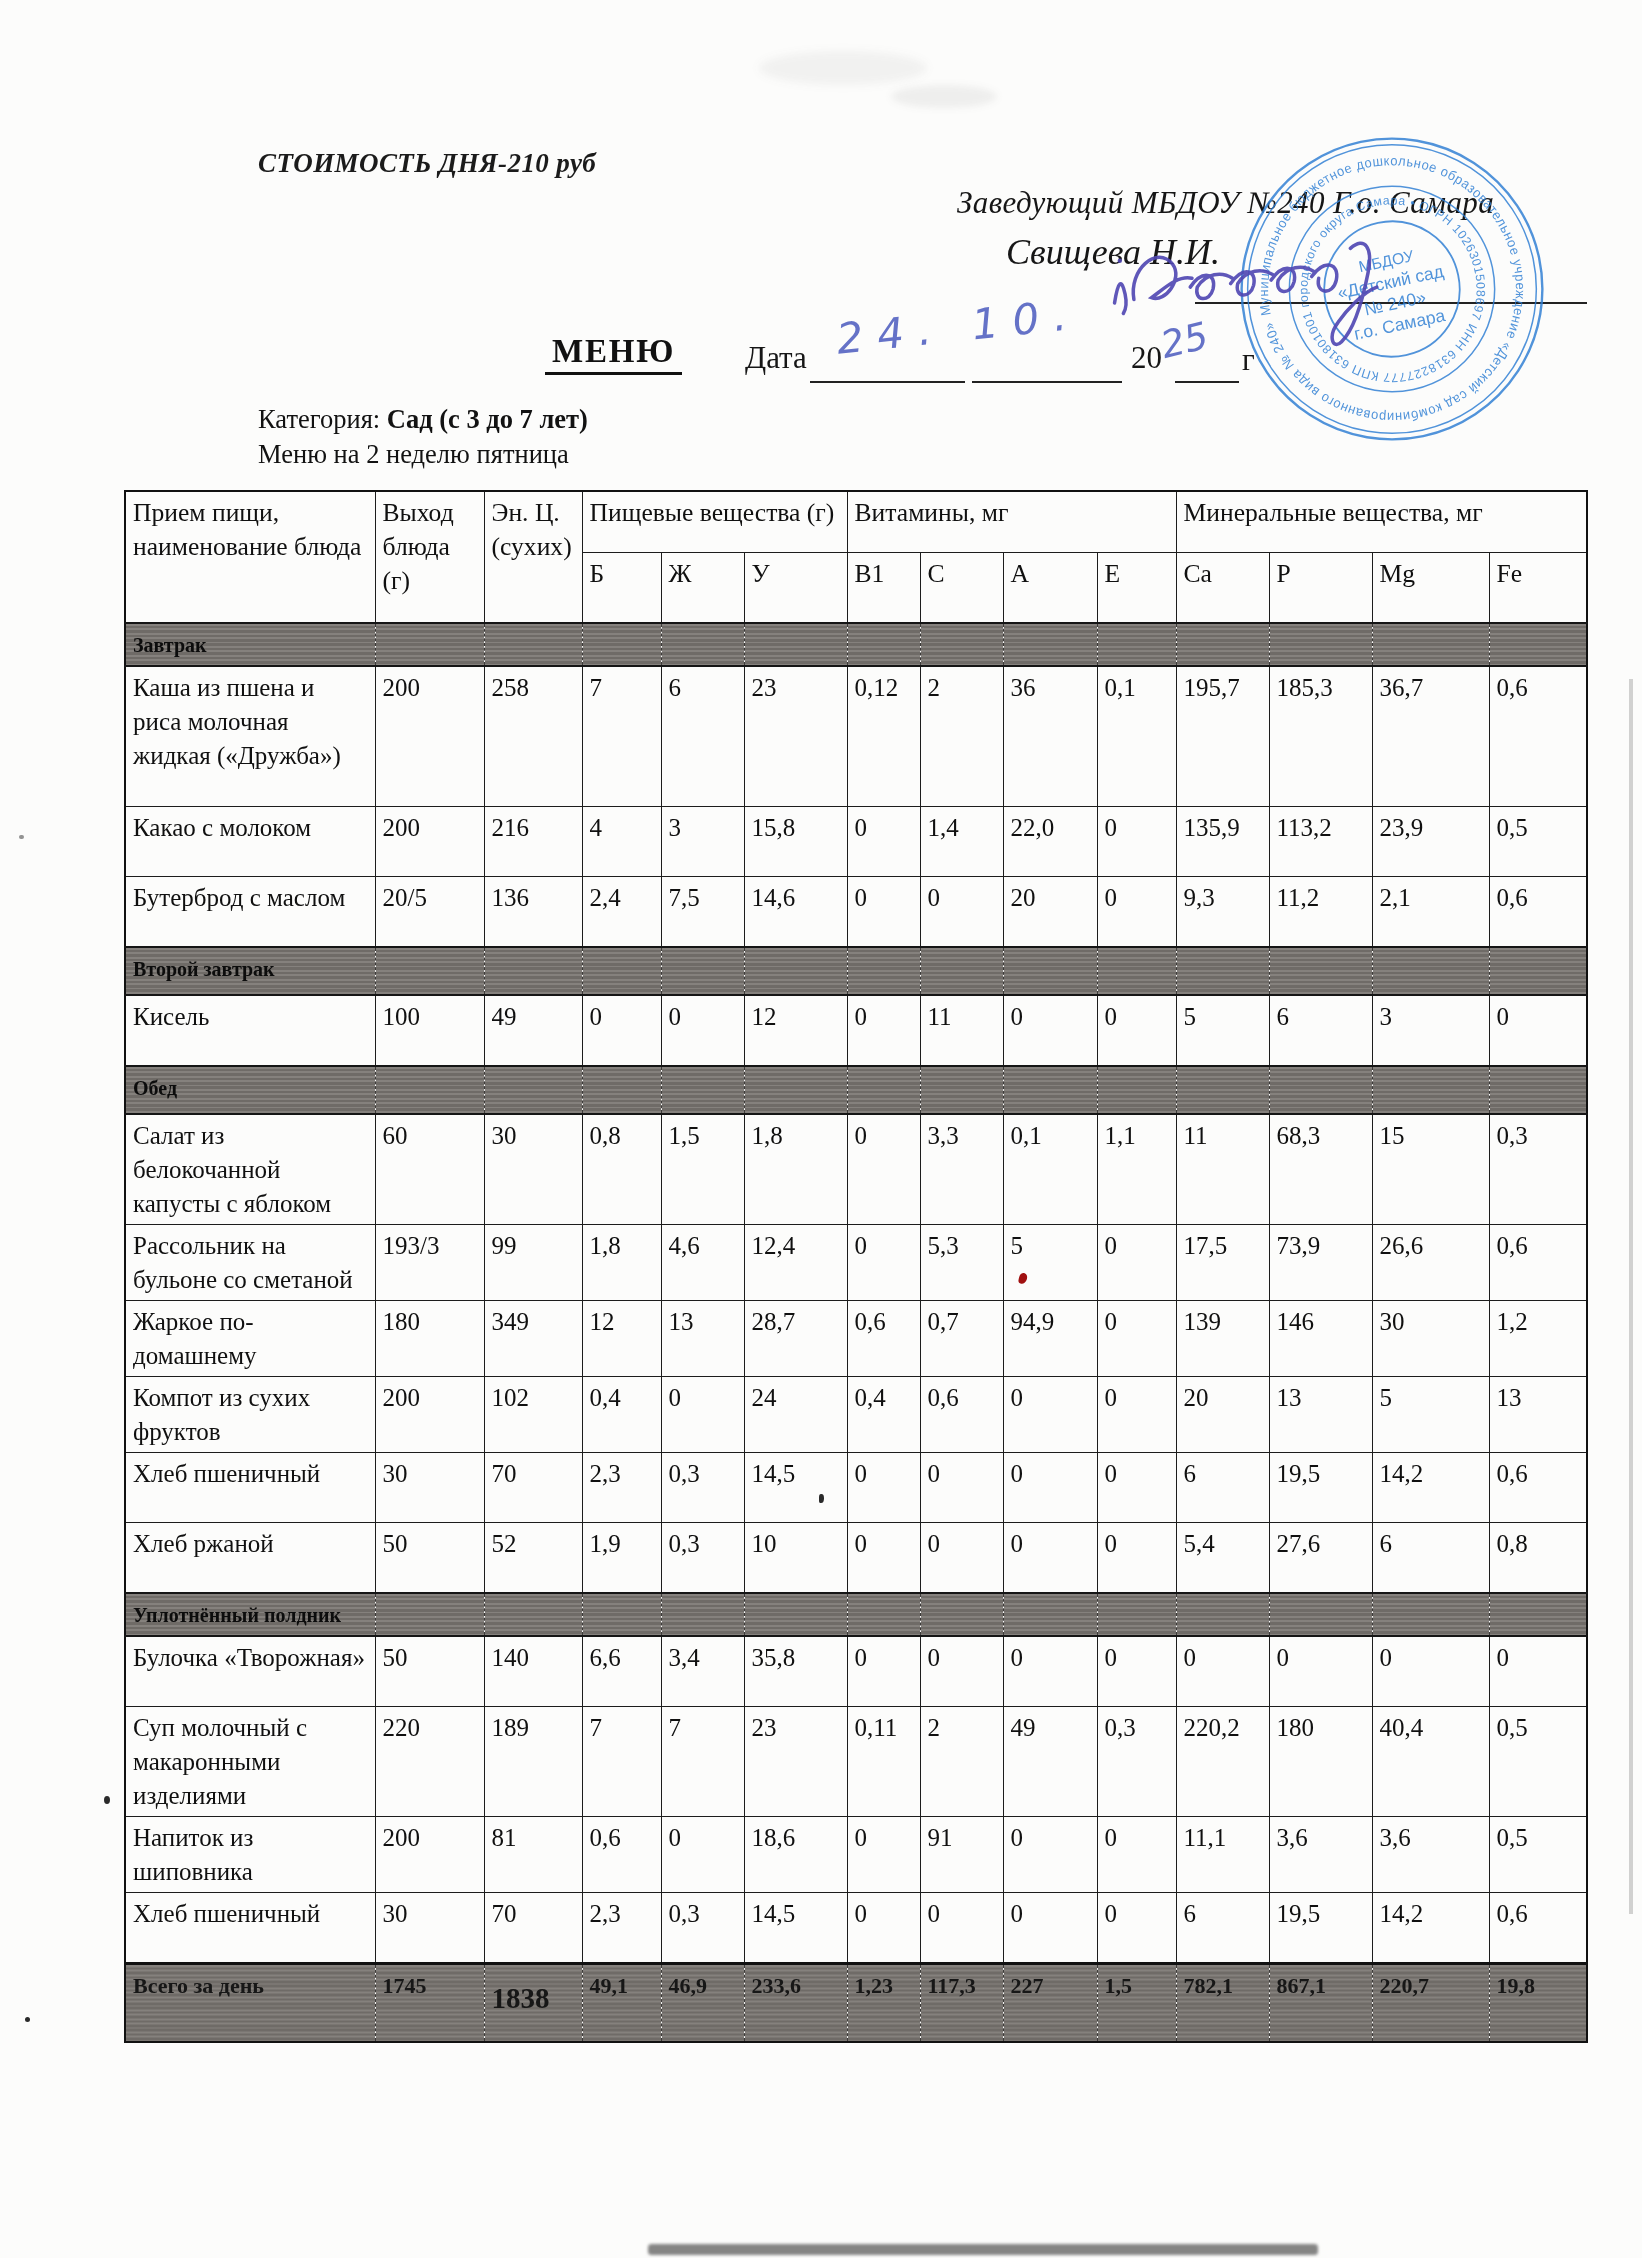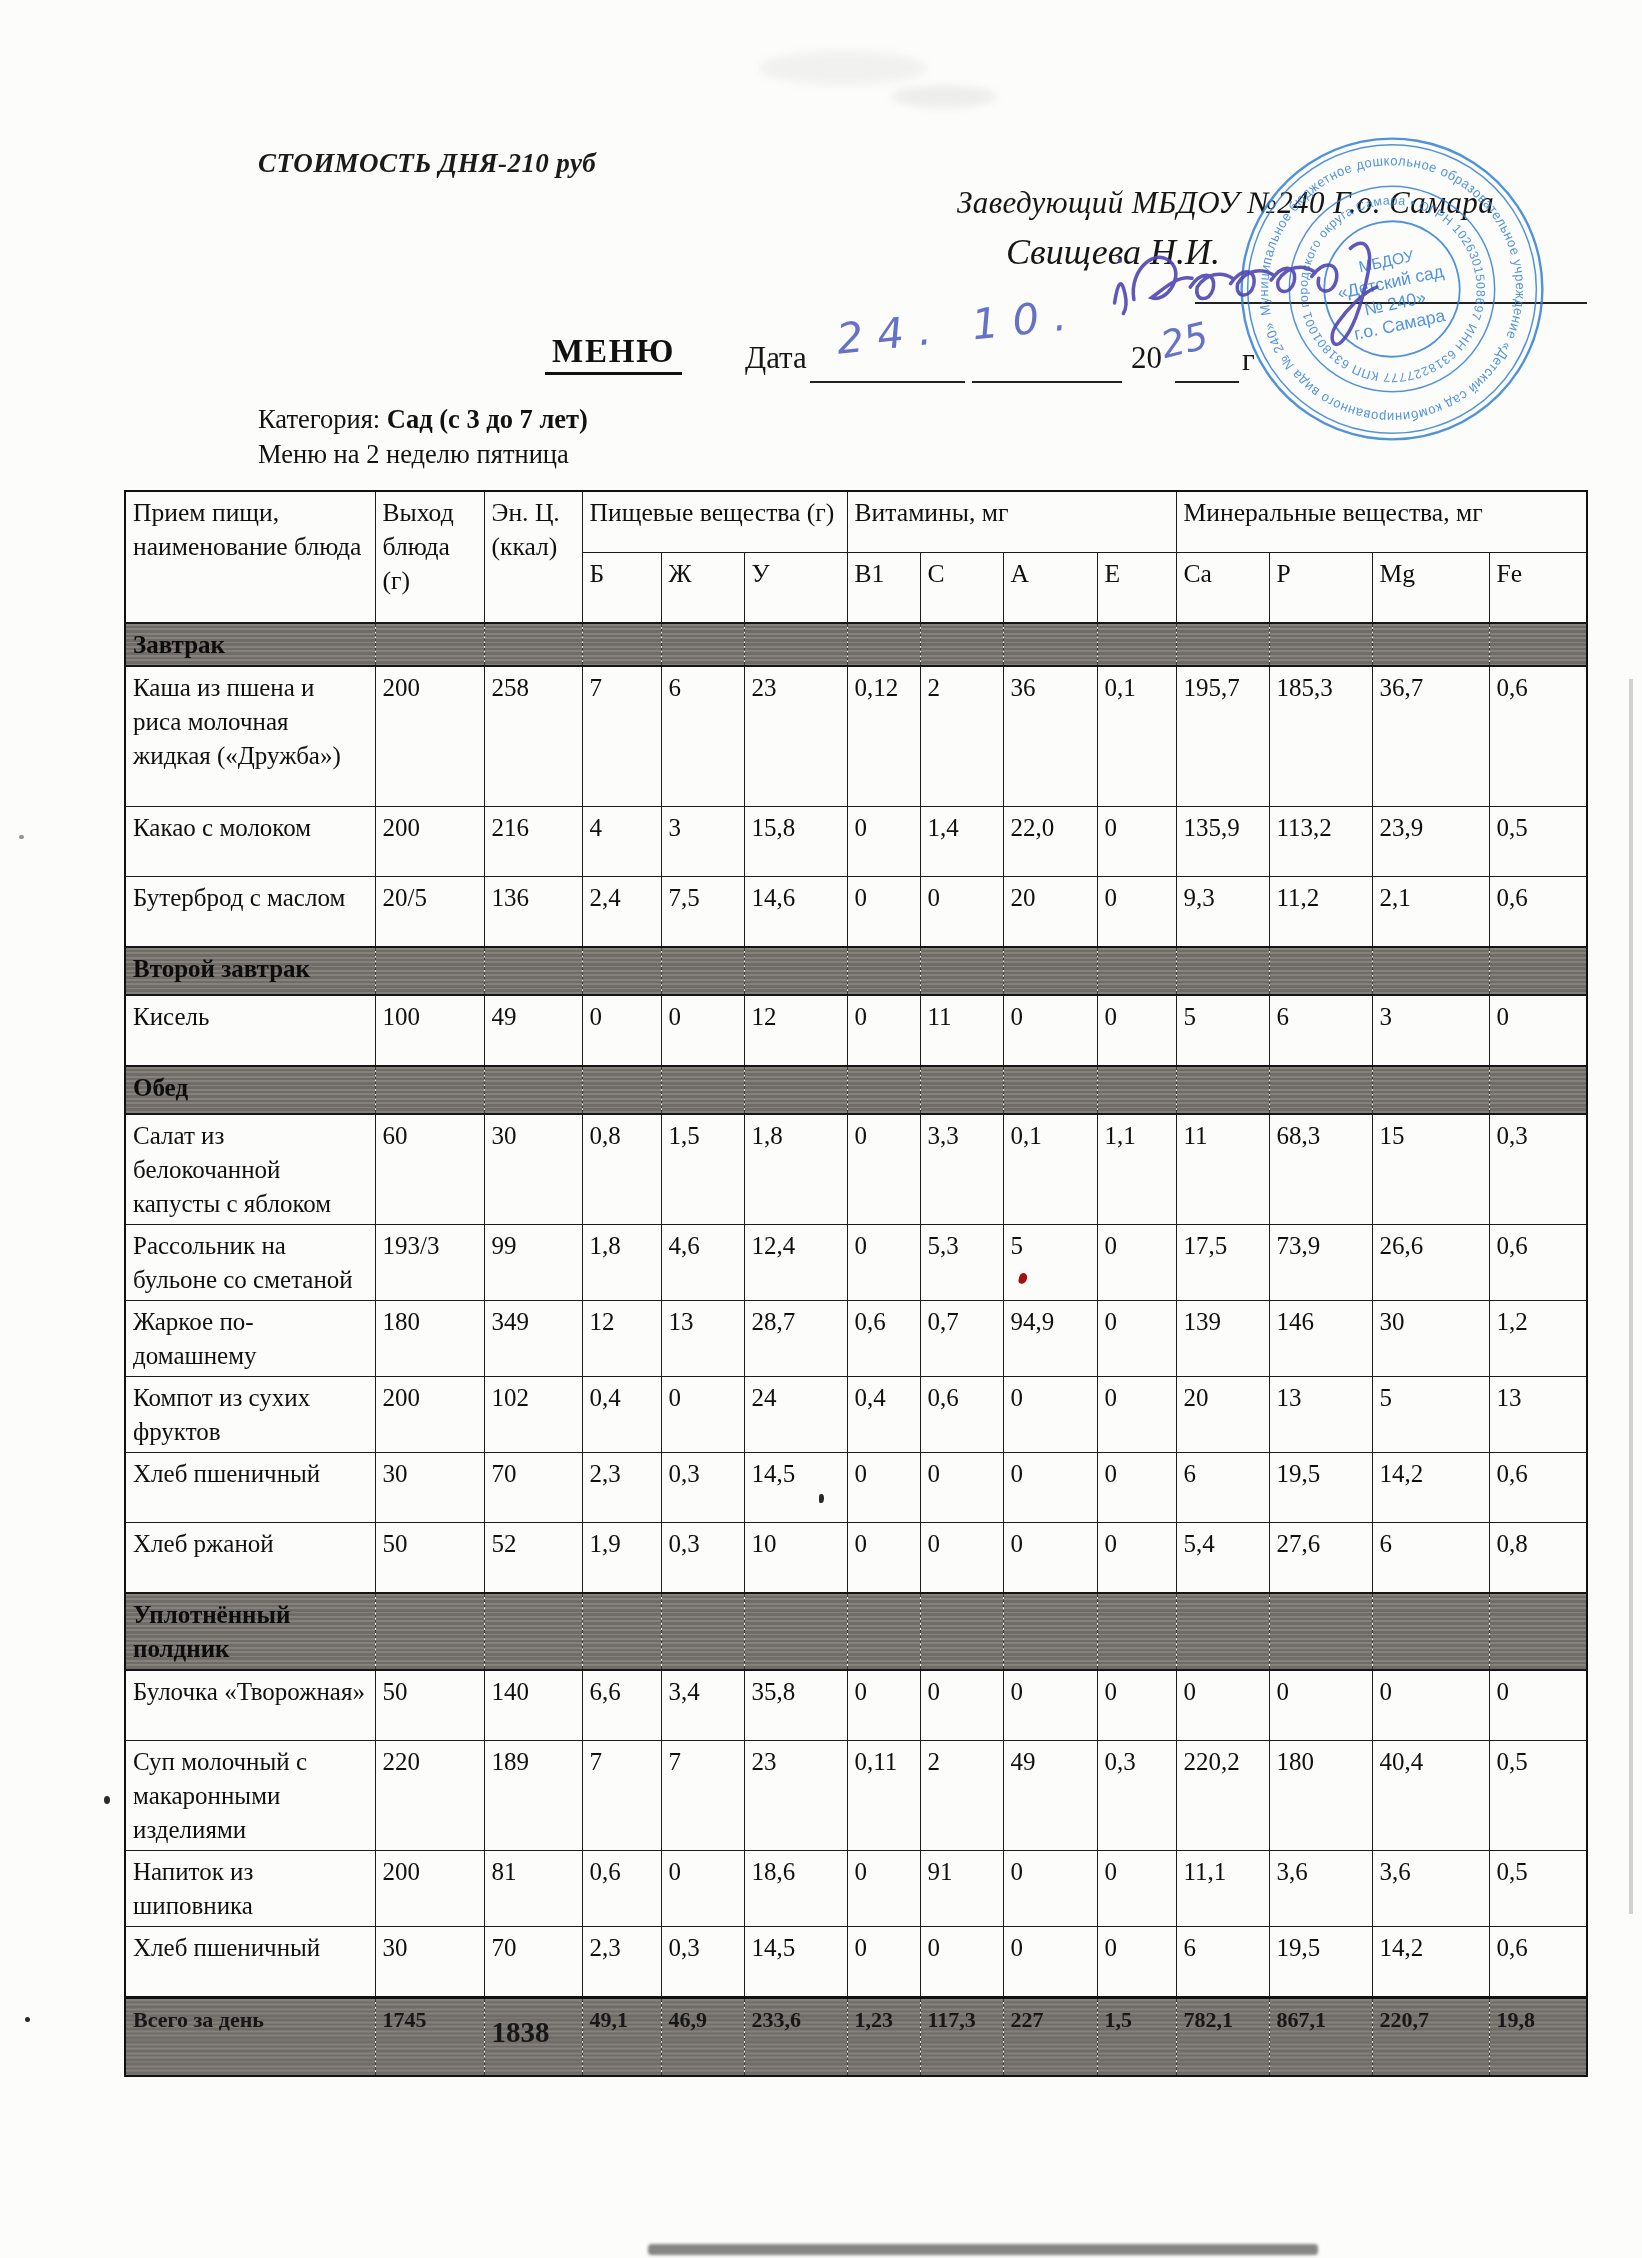--- a/index.html
+++ b/index.html
@@ -90,21 +90,21 @@
   tbody tr:nth-child(2) td{height:132px;}
   tr.section{height:39px;}
   tbody tr:nth-child(5).section, tbody tr:nth-child(7).section{height:48px;}
   tr.section td{
     background:
       repeating-linear-gradient(180deg, rgba(255,255,255,0.07) 0 1.8px, rgba(0,0,0,0.10) 1.8px 4.4px),
       #7c7773;
     border-left:1.8px dashed #3c3a38;border-right:1.8px dashed #3c3a38;
     border-top:2.6px solid #151515;border-bottom:2.6px solid #151515;
   }
-  tr.section td.sec-label{font-weight:bold;font-size:25px;color:#0c0c0c;}
+  tr.section td.sec-label{font-weight:bold;font-size:20px;color:#0c0c0c;}
   tr.total td{
     background:
       repeating-linear-gradient(180deg, rgba(255,255,255,0.07) 0 1.8px, rgba(0,0,0,0.10) 1.8px 4.4px),
       #7c7773;
     border-left:1.8px dashed #3c3a38;border-right:1.8px dashed #3c3a38;
     border-top:3.5px solid #111;
     font-weight:bold;font-size:22px;color:#171717;height:56px;
   }
   tr.total td.tname{font-size:22px;}
   tr.total td:nth-child(3){font-size:29px;padding-top:16px;}
@@ -213,21 +213,21 @@
           <col style="width: 79px;">
           <col style="width: 93px;">
           <col style="width: 103px;">
           <col style="width: 117px;">
           <col style="width: 98px;">
         </colgroup>
         <thead>
           <tr>
             <th class="h-name" rowspan="2">Прием пищи, наименование блюда</th>
             <th rowspan="2">Выход блюда (г)</th>
-            <th rowspan="2">Эн. Ц. (ккал)</th>
+            <th rowspan="2">Эн. Ц. (сухих)</th>
             <th colspan="3">Пищевые вещества (г)</th>
             <th colspan="4">Витамины, мг</th>
             <th colspan="4">Минеральные вещества, мг</th>
           </tr>
           <tr>
             <th>Б</th>
             <th>Ж</th>
             <th>У</th>
             <th>В1</th>
             <th>С</th>

